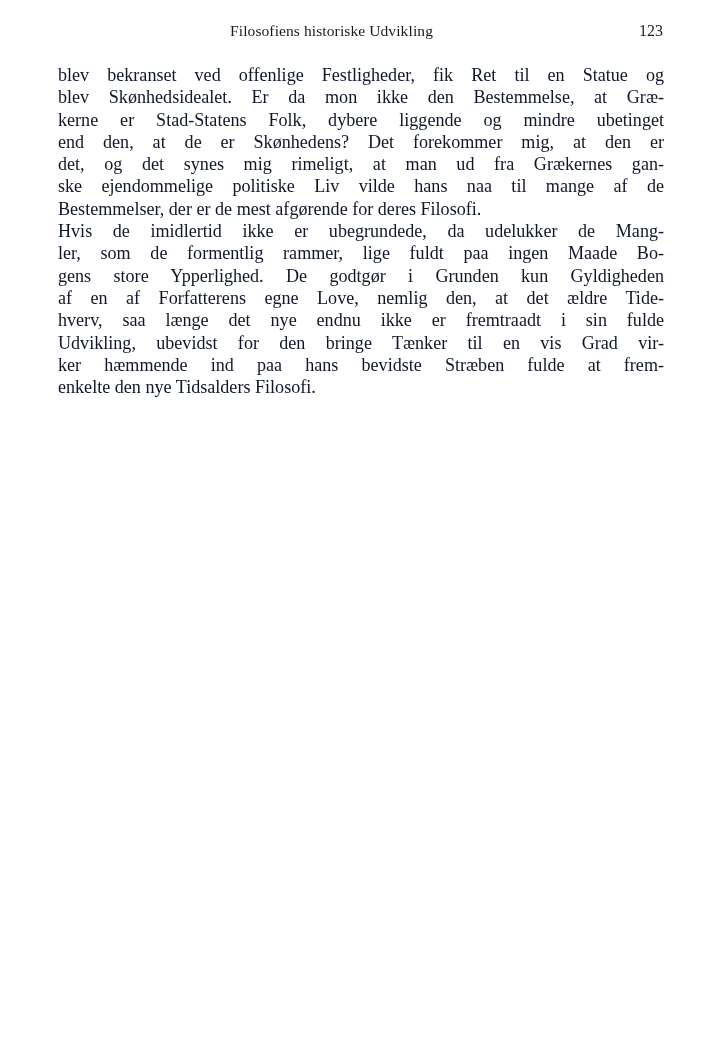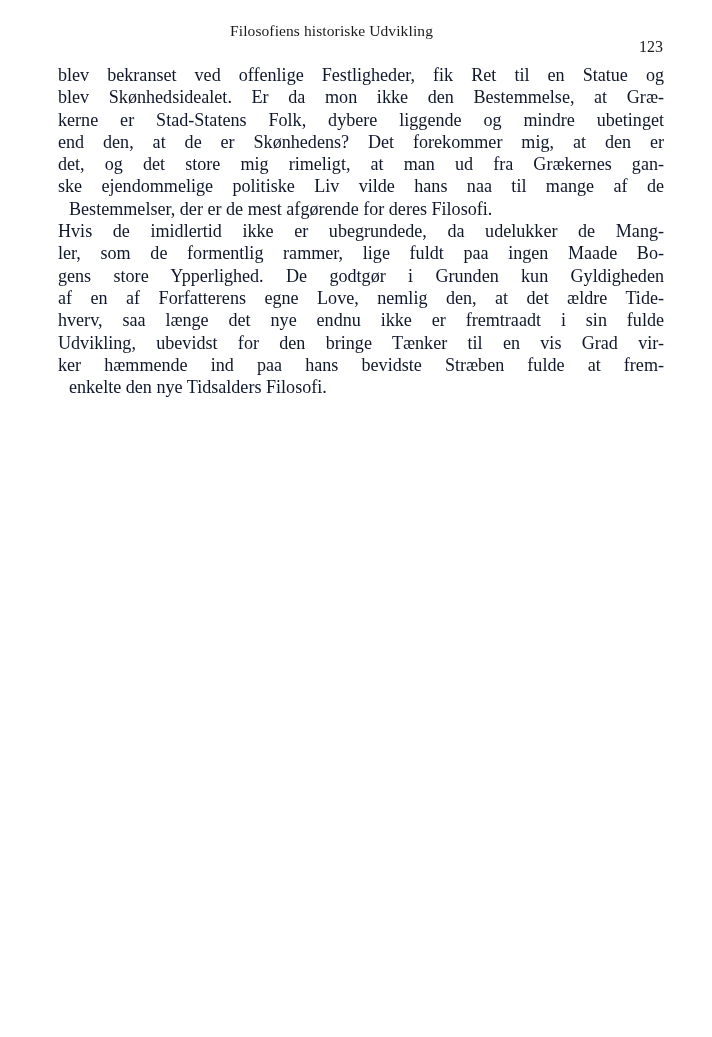--- a/index.html
+++ b/index.html
@@ -4,46 +4,46 @@
 <style>
   html, body { margin: 0; padding: 0; background: #ffffff; }
   body { width: 712px; height: 1037px; position: relative; overflow: hidden; }
   .page { position: absolute; left: 0; top: 0; width: 712px; height: 1037px; background: #fff; }
   .running-head {
     position: absolute; top: 22px; left: 58px; width: 605px; height: 22px;
     font-family: "Liberation Serif", "DejaVu Serif", serif;
     font-size: 15.5px; color: #1a1a1a;
   }
   .running-title { position: absolute; left: 172px; top: 0; letter-spacing: 0.1px; }
-  .page-number { position: absolute; right: 0; top: 0; font-size: 16px; margin-top: 16px; }
+  .page-number { position: absolute; right: 0; top: 0; font-size: 16px; }
   .body-text {
     position: absolute; top: 64px; left: 58px; width: 606px;
     font-family: "Liberation Serif", "DejaVu Serif", serif;
     font-size: 18.1px; line-height: 22.3px; color: #0f172a;
   }
   .line { display: block; white-space: nowrap; text-align: justify; text-align-last: justify; height: 22.3px; }
-  .line.last { text-align-last: left; margin-left: 11px; }
+  .line.last { text-align-last: left; }
   .line.indent { padding-left: 31px; }
 </style>
 </head>
 <body>
 
 <div class="page">
   <div class="running-head">
     <span class="running-title">Filosofiens historiske Udvikling</span>
     <span class="page-number">123</span>
   </div>
 
   <div class="body-text">
     <div>
       <span class="line">blev bekranset ved offenlige Festligheder, fik Ret til en Statue og</span>
       <span class="line">blev Skønhedsidealet. Er da mon ikke den Bestemmelse, at Græ-</span>
       <span class="line">kerne er Stad-Statens Folk, dybere liggende og mindre ubetinget</span>
       <span class="line">end den, at de er Skønhedens? Det forekommer mig, at den er</span>
-      <span class="line">det, og det store mig rimeligt, at man ud fra Grækernes gan-</span>
+      <span class="line">det, og det synes mig rimeligt, at man ud fra Grækernes gan-</span>
       <span class="line">ske ejendommelige politiske Liv vilde hans naa til mange af de</span>
       <span class="line last">Bestemmelser, der er de mest afgørende for deres Filosofi.</span>
     </div>
     <div>
       <span class="line">Hvis de imidlertid ikke er ubegrundede, da udelukker de Mang-</span>
       <span class="line">ler, som de formentlig rammer, lige fuldt paa ingen Maade Bo-</span>
       <span class="line">gens store Ypperlighed. De godtgør i Grunden kun Gyldigheden</span>
       <span class="line">af en af Forfatterens egne Love, nemlig den, at det ældre Tide-</span>
       <span class="line">hverv, saa længe det nye endnu ikke er fremtraadt i sin fulde</span>
       <span class="line">Udvikling, ubevidst for den bringe Tænker til en vis Grad vir-</span>

